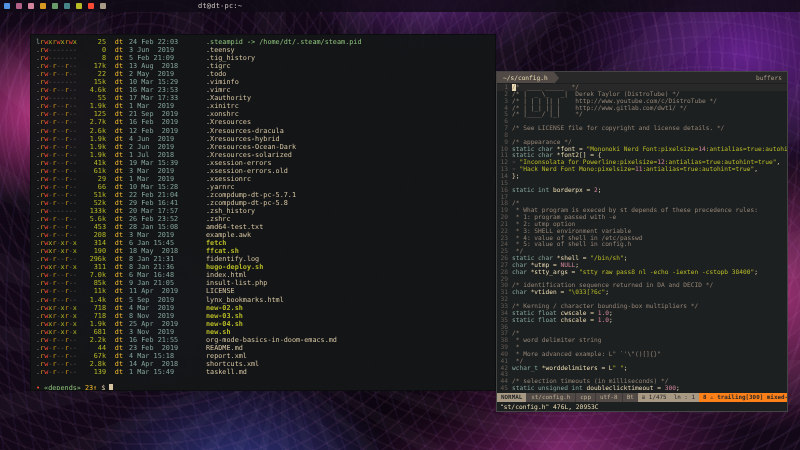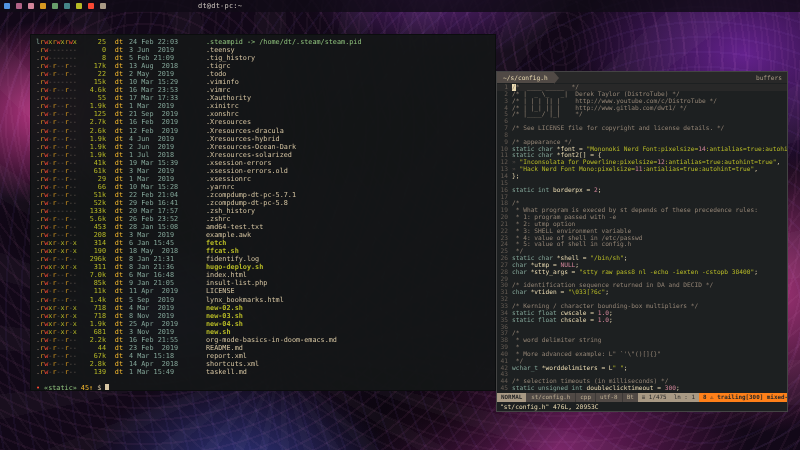--- a/index.html
+++ b/index.html
@@ -144,22 +144,22 @@
       <div class="ls-row"><span class="perm"><span style="color: rgb(146, 131, 116);">.</span><span style="color: rgb(215, 153, 33);">r</span><span style="color: rgb(251, 73, 52);">w</span><span style="color: rgb(184, 187, 38);">x</span><span style="color: rgb(215, 153, 33);">r</span><span style="color: rgb(102, 92, 84);">-</span><span style="color: rgb(184, 187, 38);">x</span><span style="color: rgb(215, 153, 33);">r</span><span style="color: rgb(102, 92, 84);">-</span><span style="color: rgb(184, 187, 38);">x</span></span><span class="size">1.9k</span><span class="owner">dt</span><span class="date">25 Apr  2019</span><span class="fname x">new-04.sh</span></div>
       <div class="ls-row"><span class="perm"><span style="color: rgb(146, 131, 116);">.</span><span style="color: rgb(215, 153, 33);">r</span><span style="color: rgb(251, 73, 52);">w</span><span style="color: rgb(184, 187, 38);">x</span><span style="color: rgb(215, 153, 33);">r</span><span style="color: rgb(102, 92, 84);">-</span><span style="color: rgb(184, 187, 38);">x</span><span style="color: rgb(215, 153, 33);">r</span><span style="color: rgb(102, 92, 84);">-</span><span style="color: rgb(184, 187, 38);">x</span></span><span class="size">681</span><span class="owner">dt</span><span class="date">3 Nov  2019</span><span class="fname x">new.sh</span></div>
       <div class="ls-row"><span class="perm"><span style="color: rgb(146, 131, 116);">.</span><span style="color: rgb(215, 153, 33);">r</span><span style="color: rgb(251, 73, 52);">w</span><span style="color: rgb(102, 92, 84);">-</span><span style="color: rgb(215, 153, 33);">r</span><span style="color: rgb(102, 92, 84);">-</span><span style="color: rgb(102, 92, 84);">-</span><span style="color: rgb(215, 153, 33);">r</span><span style="color: rgb(102, 92, 84);">-</span><span style="color: rgb(102, 92, 84);">-</span></span><span class="size">2.2k</span><span class="owner">dt</span><span class="date">16 Feb 21:55</span><span class="fname f">org-mode-basics-in-doom-emacs.md</span></div>
       <div class="ls-row"><span class="perm"><span style="color: rgb(146, 131, 116);">.</span><span style="color: rgb(215, 153, 33);">r</span><span style="color: rgb(251, 73, 52);">w</span><span style="color: rgb(102, 92, 84);">-</span><span style="color: rgb(215, 153, 33);">r</span><span style="color: rgb(102, 92, 84);">-</span><span style="color: rgb(102, 92, 84);">-</span><span style="color: rgb(215, 153, 33);">r</span><span style="color: rgb(102, 92, 84);">-</span><span style="color: rgb(102, 92, 84);">-</span></span><span class="size">44</span><span class="owner">dt</span><span class="date">23 Feb  2019</span><span class="fname f">README.md</span></div>
       <div class="ls-row"><span class="perm"><span style="color: rgb(146, 131, 116);">.</span><span style="color: rgb(215, 153, 33);">r</span><span style="color: rgb(251, 73, 52);">w</span><span style="color: rgb(102, 92, 84);">-</span><span style="color: rgb(215, 153, 33);">r</span><span style="color: rgb(102, 92, 84);">-</span><span style="color: rgb(102, 92, 84);">-</span><span style="color: rgb(215, 153, 33);">r</span><span style="color: rgb(102, 92, 84);">-</span><span style="color: rgb(102, 92, 84);">-</span></span><span class="size">67k</span><span class="owner">dt</span><span class="date">4 Mar 15:18</span><span class="fname f">report.xml</span></div>
       <div class="ls-row"><span class="perm"><span style="color: rgb(146, 131, 116);">.</span><span style="color: rgb(215, 153, 33);">r</span><span style="color: rgb(251, 73, 52);">w</span><span style="color: rgb(102, 92, 84);">-</span><span style="color: rgb(215, 153, 33);">r</span><span style="color: rgb(102, 92, 84);">-</span><span style="color: rgb(102, 92, 84);">-</span><span style="color: rgb(215, 153, 33);">r</span><span style="color: rgb(102, 92, 84);">-</span><span style="color: rgb(102, 92, 84);">-</span></span><span class="size">2.8k</span><span class="owner">dt</span><span class="date">14 Apr  2018</span><span class="fname f">shortcuts.xml</span></div>
       <div class="ls-row"><span class="perm"><span style="color: rgb(146, 131, 116);">.</span><span style="color: rgb(215, 153, 33);">r</span><span style="color: rgb(251, 73, 52);">w</span><span style="color: rgb(102, 92, 84);">-</span><span style="color: rgb(215, 153, 33);">r</span><span style="color: rgb(102, 92, 84);">-</span><span style="color: rgb(102, 92, 84);">-</span><span style="color: rgb(215, 153, 33);">r</span><span style="color: rgb(102, 92, 84);">-</span><span style="color: rgb(102, 92, 84);">-</span></span><span class="size">139</span><span class="owner">dt</span><span class="date">1 Mar 15:49</span><span class="fname f">taskell.md</span></div>
     </div>
   <div class="prompt">
     <span class="p-bullet">•</span>
-    <span class="p-branch">«static»</span>
-    <span class="p-ahead">45↑</span>
+    <span class="p-branch">«depends»</span>
+    <span class="p-ahead">23↑</span>
     <span class="p-dollar">$</span>
     <span class="cursor-block"></span>
   </div>
 </div>
 
 <div class="term-editor">
   <div class="tabline">
     <span class="tab-active">~/s/config.h </span>
     <span class="tab-arrow"></span>
     <span class="tab-spacer"></span>

